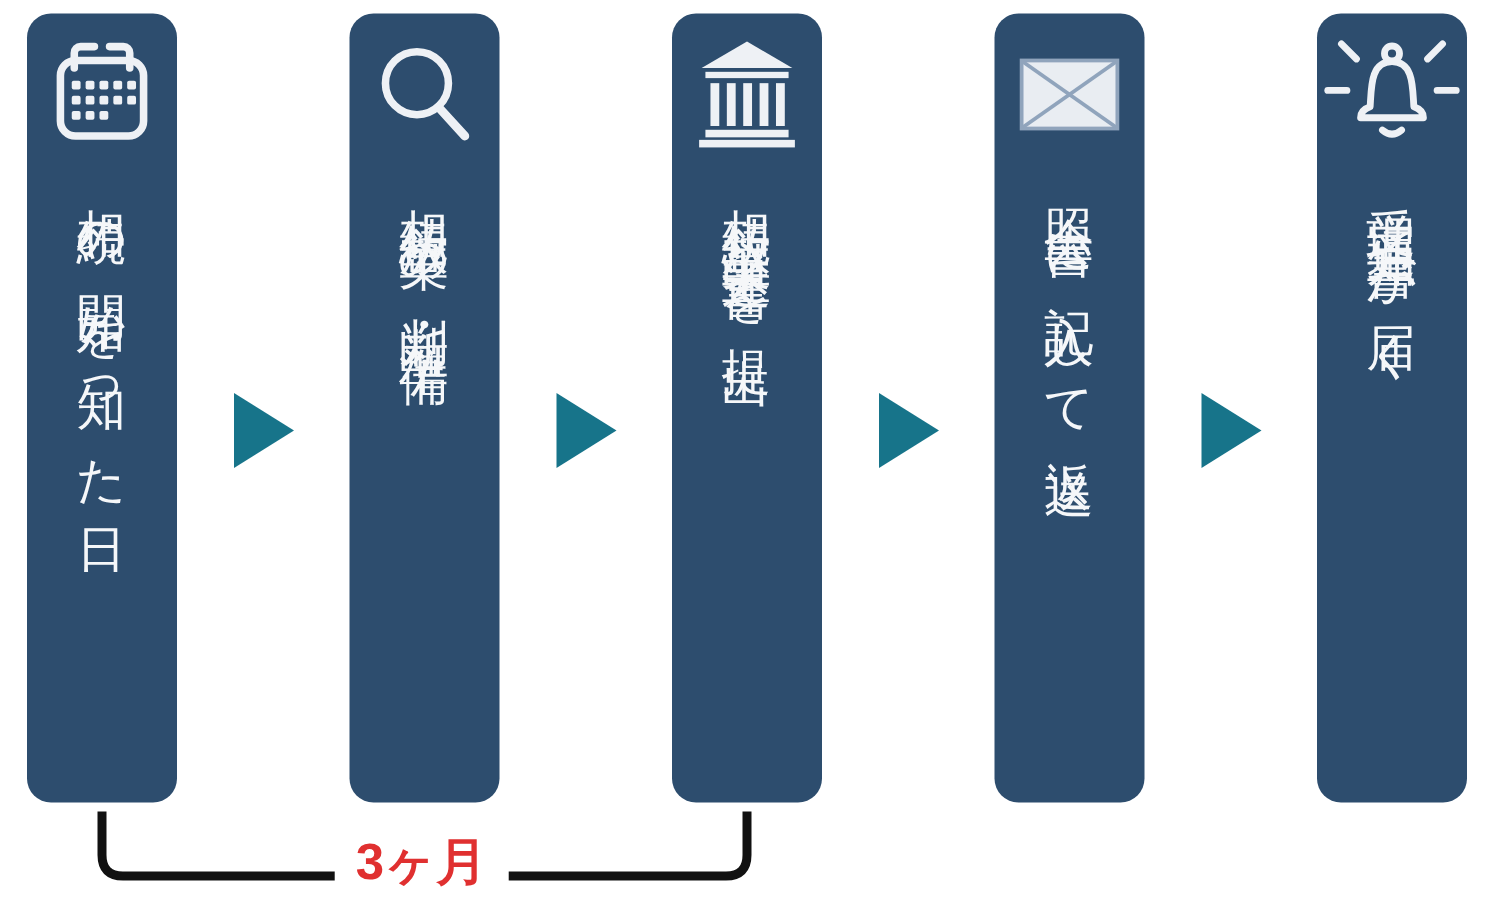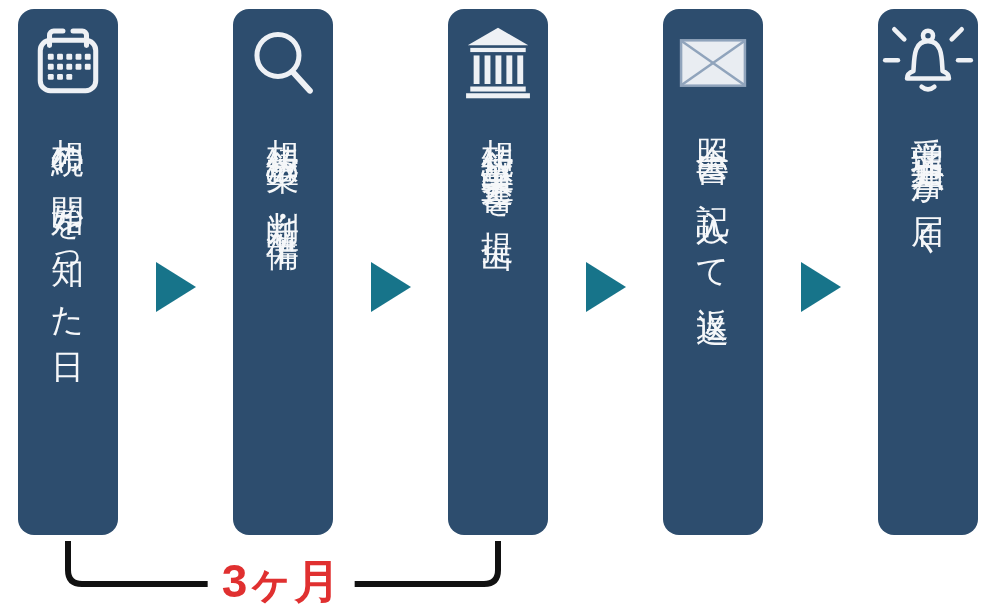--- a/index.html
+++ b/index.html
@@ -33,21 +33,21 @@
     border-left:40px solid var(--arrow,#17748a);
   }
   .a1 { left:156px; } .a2 { left:371px; } .a3 { left:586px; } .a4 { left:801px; }
   .bracket-svg { position:absolute; left:0; top:530px; }
   .duration-label {
     position:absolute; left:281px; top:558px;
     transform:translateX(-50%);
     background:var(--background,#ffffff);
     padding:0 14px;
     color:var(--duration-text,#e03030);
-    font-size:46px; font-weight:bold; line-height:1;
+    font-size:34px; font-weight:bold; line-height:1;
     white-space:nowrap; z-index:2;
   }
   svg .st { stroke:var(--icon,#eef1f5); fill:none; stroke-width:6; }
   svg .fl { fill:var(--icon,#eef1f5); }
 </style>
 </head>
 <body>
 
 <div class="canvas">
 

